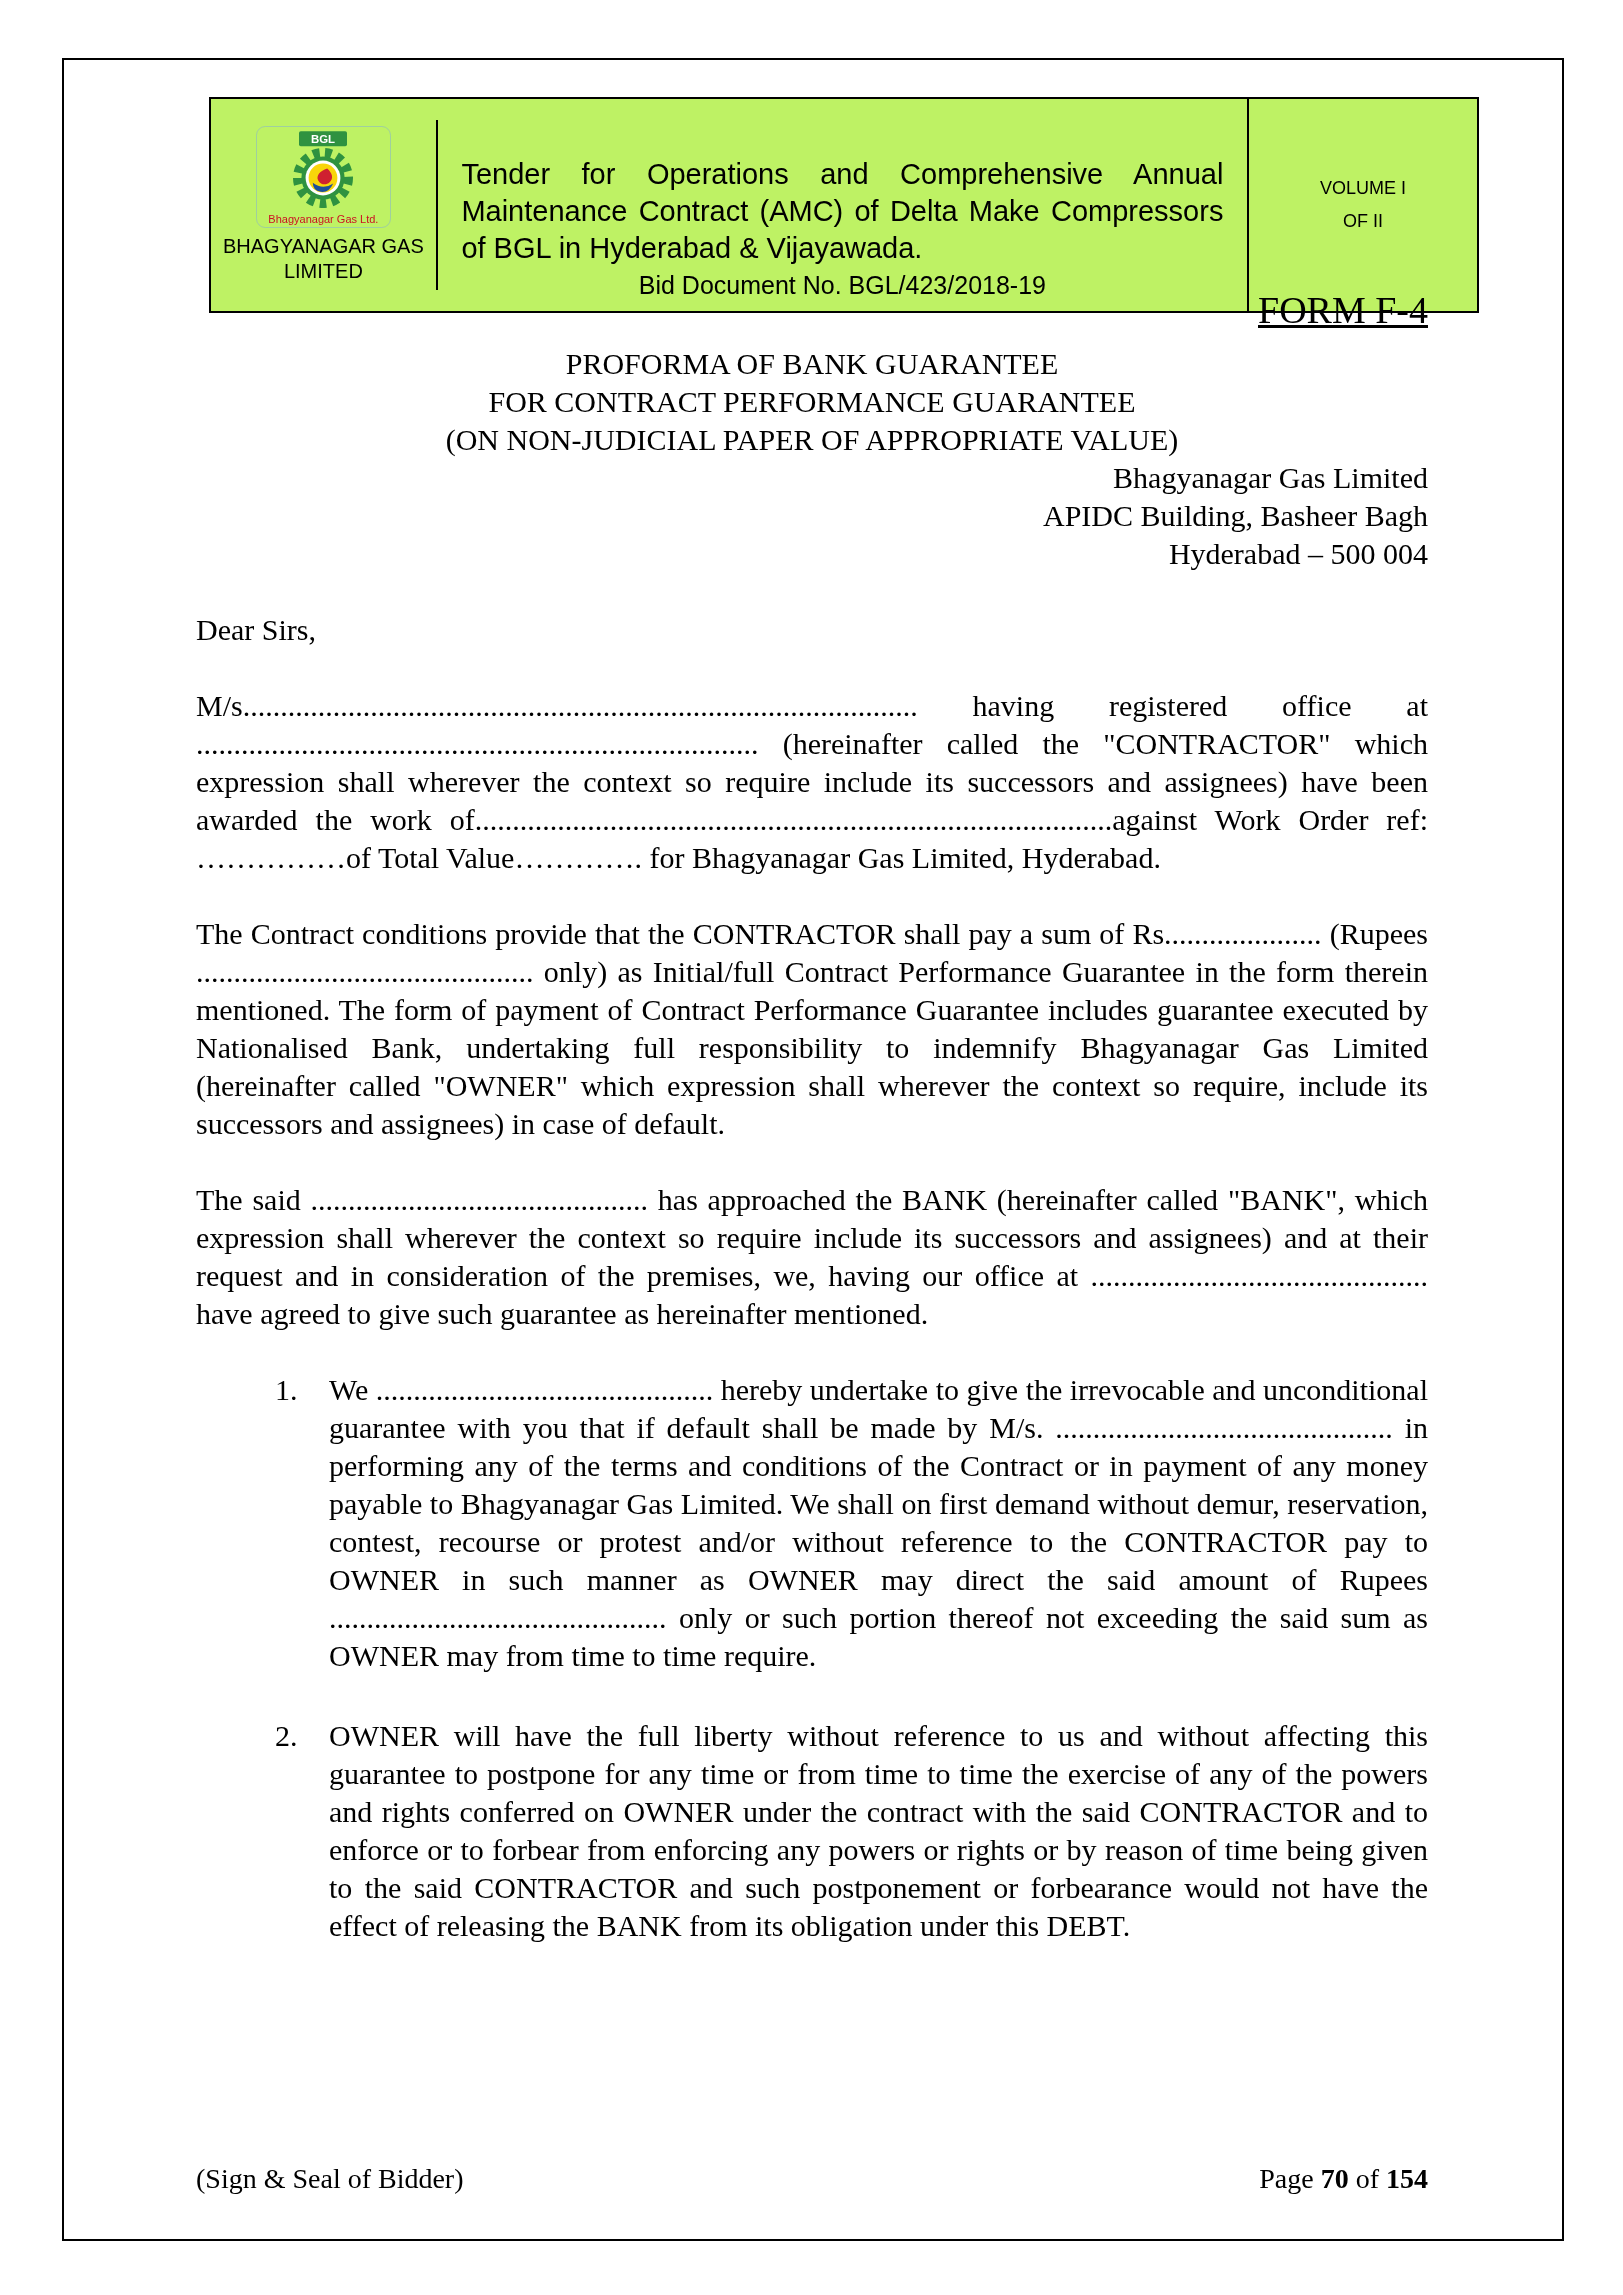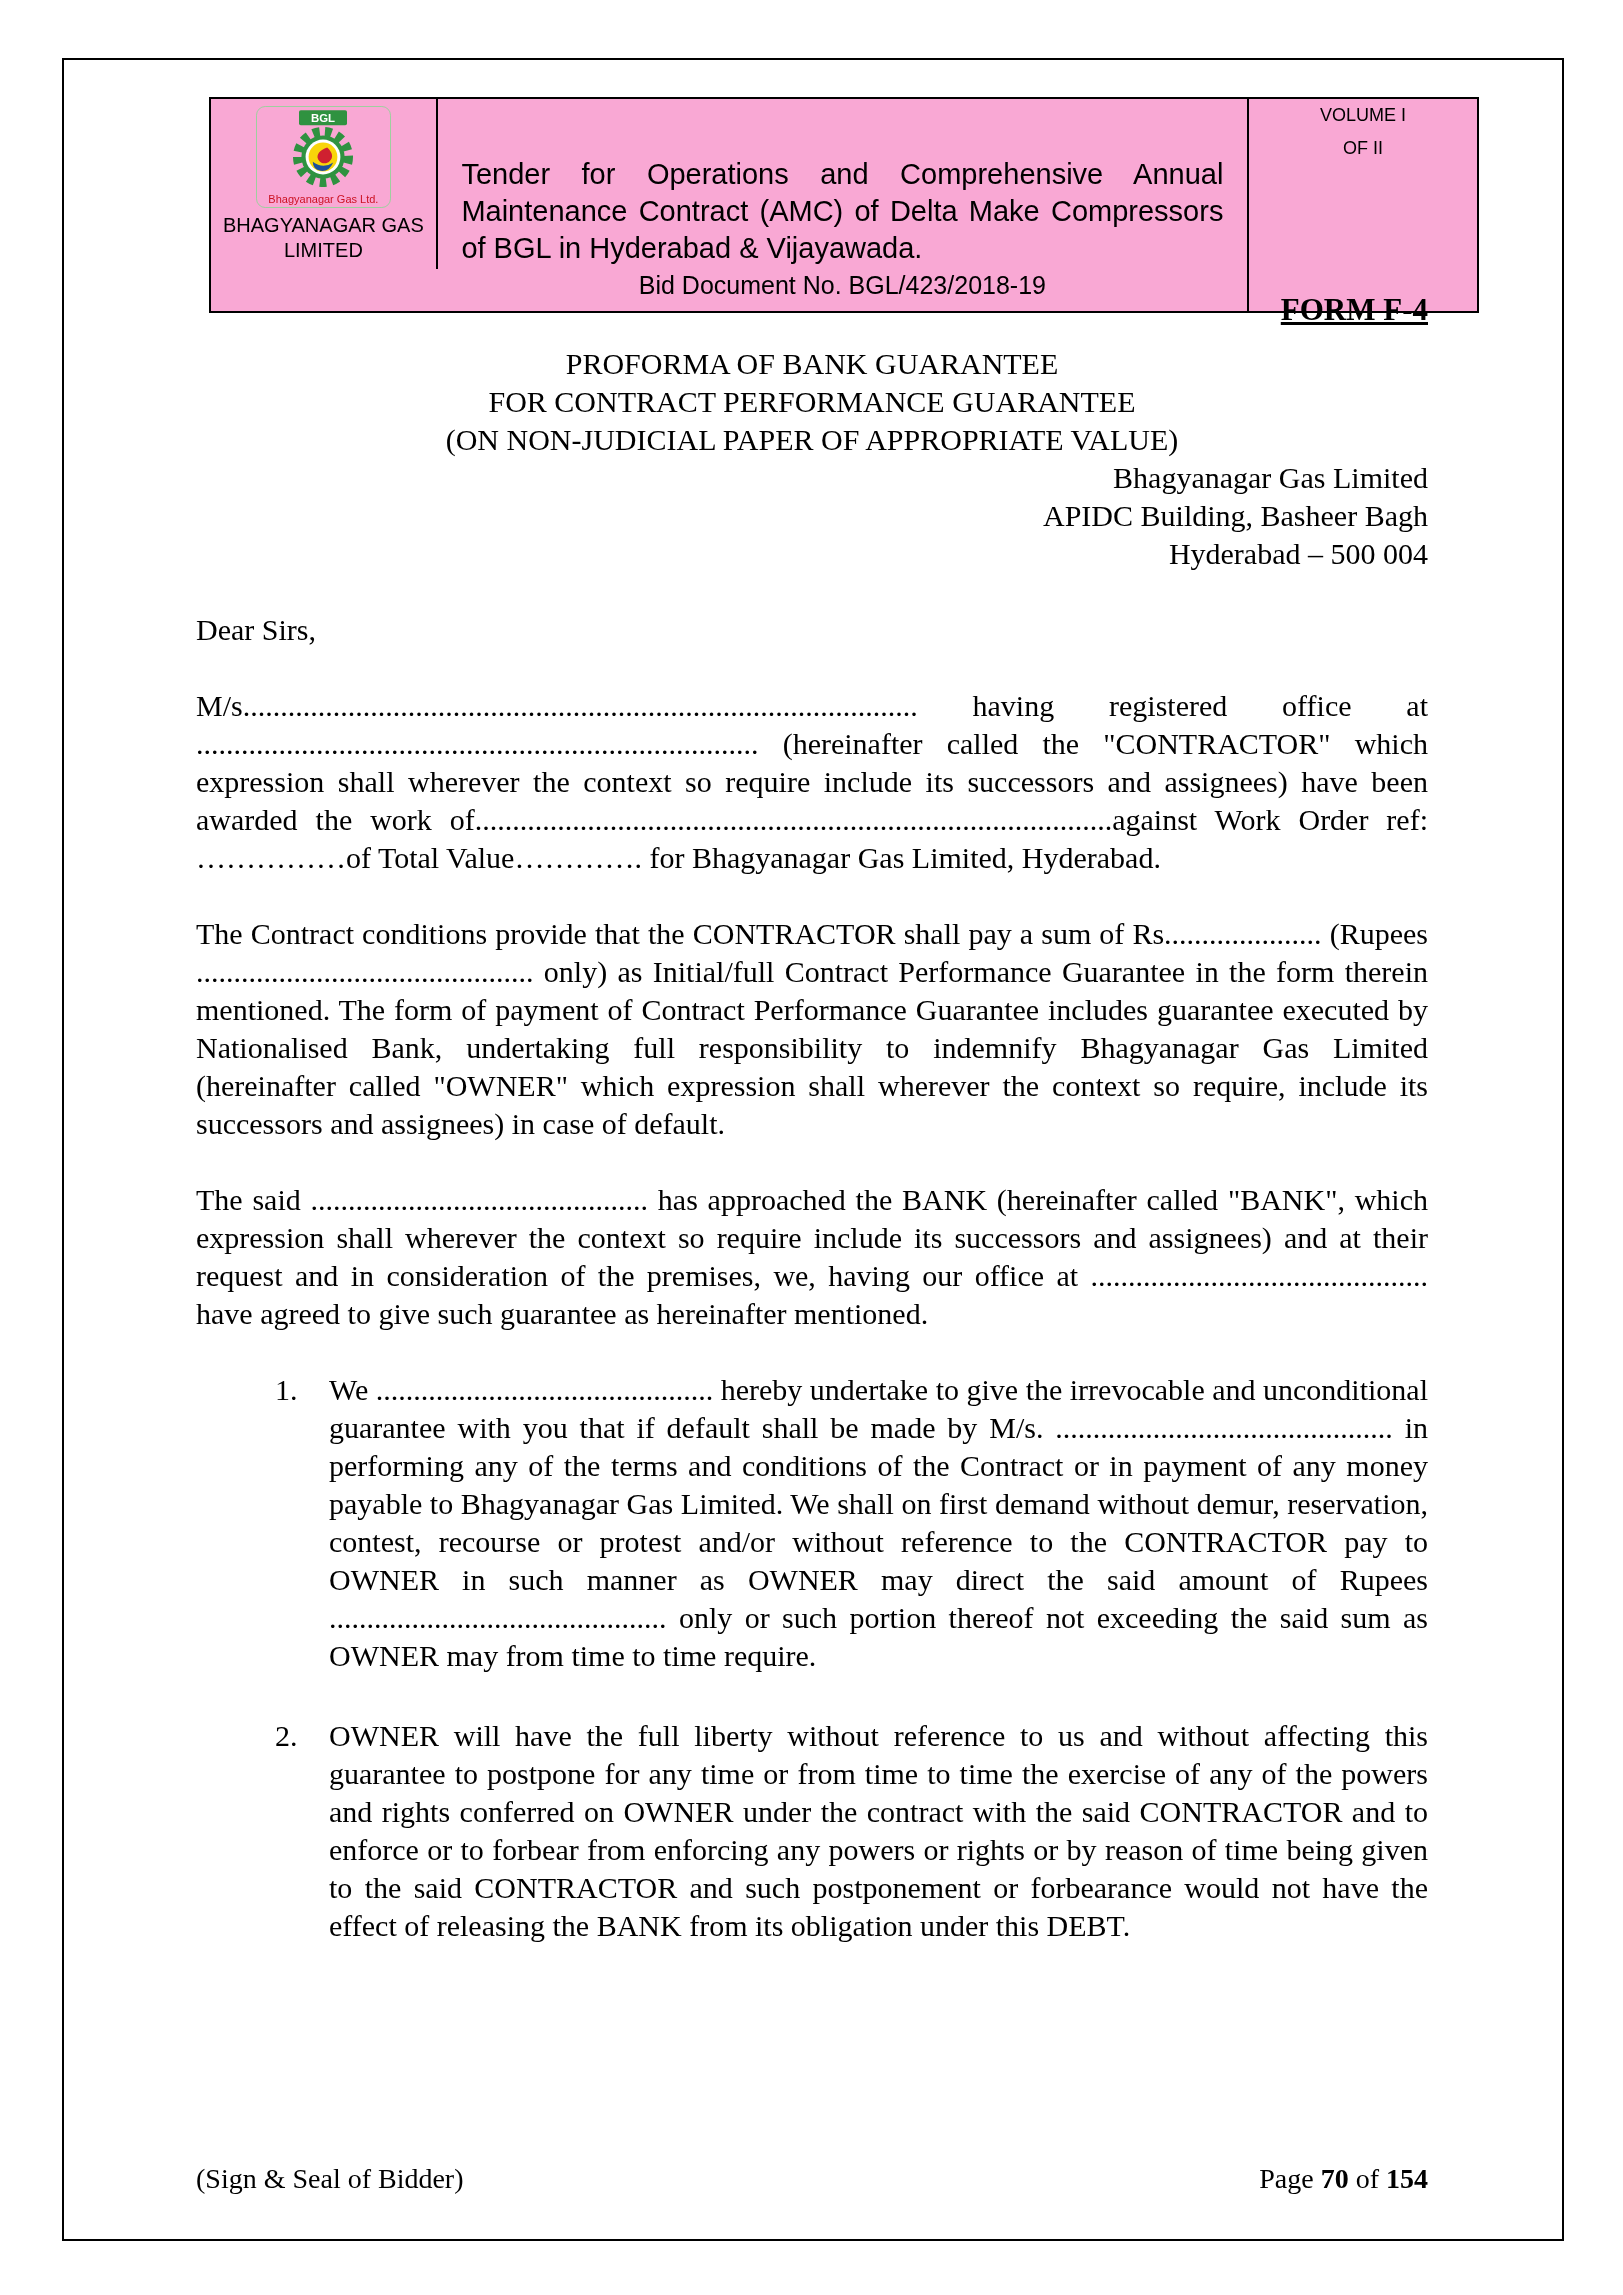--- a/index.html
+++ b/index.html
@@ -11,22 +11,22 @@
     color:#000;
     overflow:hidden;
   }
   .page-border{
     position:absolute;left:62px;top:58px;width:1498px;height:2179px;
     border:2px solid #000;
   }
   
   .header-table{
     position:absolute;left:209px;top:97px;width:1266px;
-    border:2px solid #000;background:#f9a8d4;
-    display:flex;align-items:flex-start;
+    border:2px solid #000;background:#bef264;
+    display:flex;align-items:center;
     font-family:"Liberation Sans", sans-serif;
   }
   .logo-cell{
     width:217px;flex:none;border-right:2px solid #000;
     display:flex;flex-direction:column;align-items:center;justify-content:center;
     padding:6.5px 3.9px;text-align:center;
   }
   .logo-box{
     border:1.3px solid #9fcf9f;border-radius:9.2px;
     padding:2.6px 11.8px 1.3px;display:inline-block;
@@ -43,22 +43,22 @@
     width:228px;flex:none;
     display:flex;flex-direction:column;align-items:center;justify-content:center;
     font-size:18px;line-height:33px;text-align:center;
   }
   
   .content{
     position:absolute;left:196px;top:291px;width:1232px;
     font-size:30px;line-height:38px;
   }
   .form-label{
-    text-align:right;font-weight:bold;text-decoration:underline;
-    font-size:31px;margin-bottom:15.7px;
+    text-align:right;font-weight:normal;text-decoration:underline;
+    font-size:38px;margin-bottom:15.7px;
   }
   .doc-title-line{text-align:center;font-weight:normal;}
   .doc-title-line.normal{font-weight:normal;}
   .address-line{text-align:right;}
   .salutation{margin:38px 0;}
   .para{text-align:justify;margin:0 0 38px 0;}
   .olist{padding-left:79px;}
   .list-item{display:flex;margin-bottom:42px;}
   .item-num{width:54px;flex:none;}
   .item-text{flex:1;text-align:justify;}

